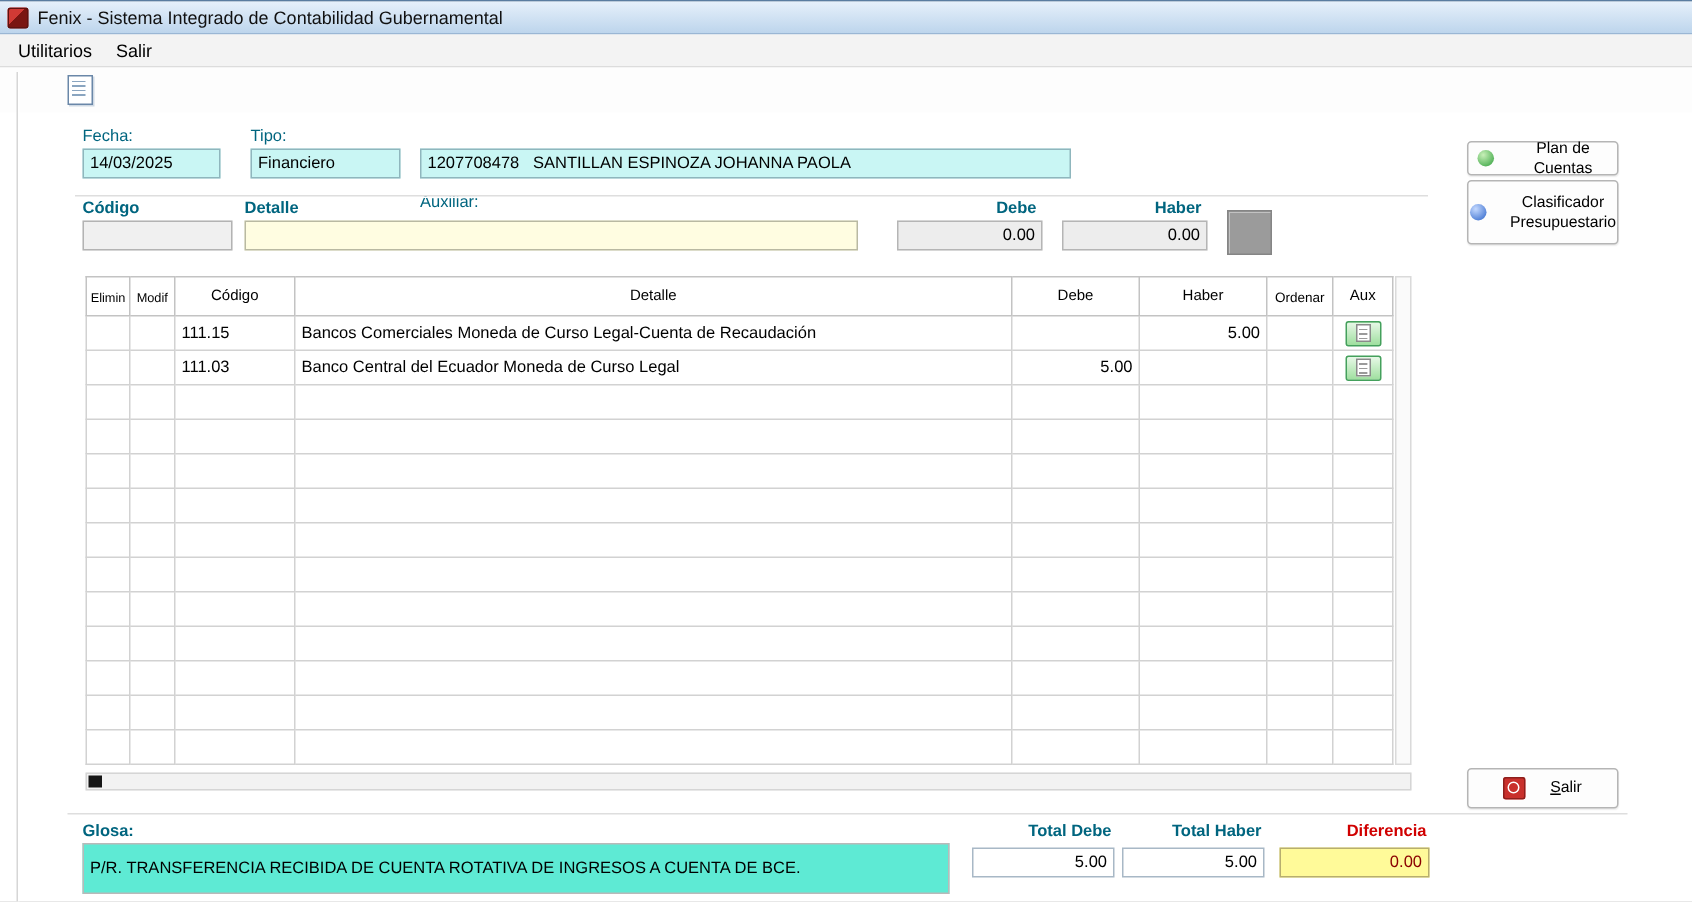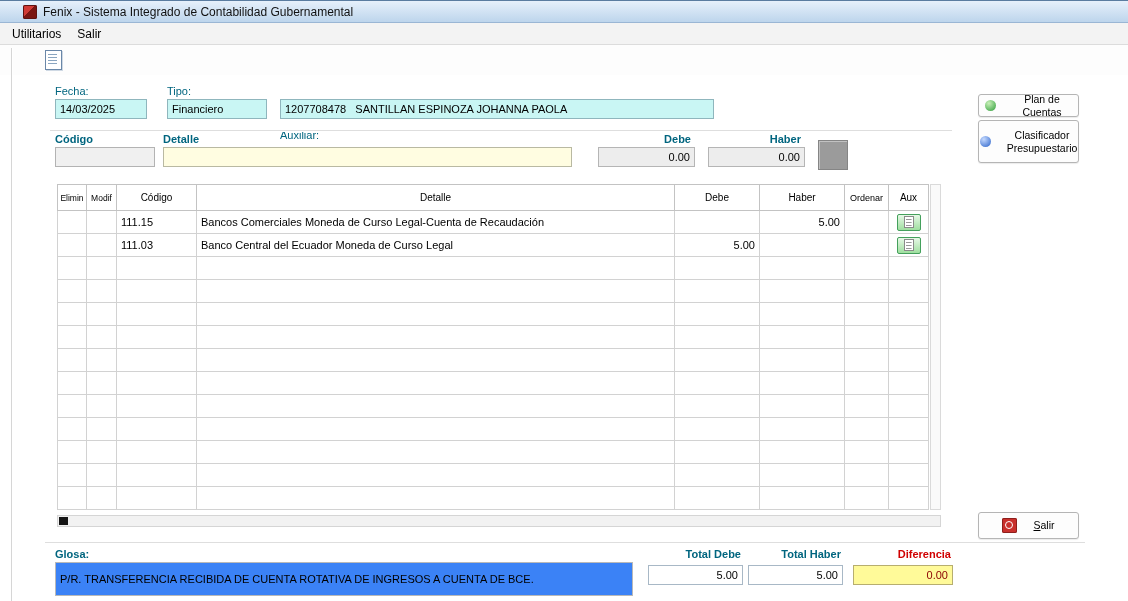--- a/index.html
+++ b/index.html
@@ -9,21 +9,21 @@
   }
   html,body{margin:0;padding:0;background:#d8d8d8;}
   .window{
     position:relative;width:1128px;height:601px;background:#fff;
     font-family:"Liberation Sans",sans-serif;overflow:hidden;
     border-top:1px solid #5a7ca0;box-sizing:border-box;
   }
   
   .titlebar{position:absolute;left:0;top:0;width:1128px;height:22px;
     background:linear-gradient(#e6f0fb,#bdd5ec);border-bottom:1px solid #9ab6d4;
-    display:flex;align-items:center;padding-left:23px;box-sizing:border-box;}
+    display:flex;align-items:center;padding-left:5px;box-sizing:border-box;}
   .app-icon{width:14px;height:14px;margin-right:6px;border-radius:2px;
     background:linear-gradient(135deg,#d13a35 0 45%,#7a1512 45% 100%);
     box-shadow:inset 0 0 0 1px #5e1210;}
   .title-text{font-size:12px;color:#111;}
   
   .menubar{position:absolute;left:0;top:22px;width:1128px;height:22px;background:#f3f3f3;
     border-bottom:1px solid #dcdcdc;display:flex;align-items:center;padding-left:4px;
     box-sizing:border-box;font-size:12px;color:#000;}
   .menu-item{padding:2px 8px;cursor:pointer;}
   
@@ -84,21 +84,21 @@
   .hscroll{position:absolute;left:57px;top:514px;width:884px;height:12px;background:#f2f2f2;
     border:1px solid #d5d5d5;box-sizing:border-box;}
   .hthumb{position:absolute;left:1px;top:1px;width:9px;height:8px;background:#161616;}
   
   .flabel{position:absolute;font-size:11px;font-weight:bold;color:var(--accent,#00657F);text-align:right;}
   .flabel-red{color:var(--red,#D00000);}
   .total-box{position:absolute;height:20px;box-sizing:border-box;border:1px solid #a8b8c6;
     background:#fff;text-align:right;font:11px "Liberation Sans",sans-serif;padding:0 4px;outline:none;}
   .diff-box{background:var(--yellow-diff,#FFFA99);color:#8b0000;border-color:#b7ae6f;}
   .glosa-box{position:absolute;left:55px;top:561px;width:578px;height:27px;box-sizing:border-box;
-    border:1px solid #b9b9b9;background:#3b82f6;font:11px "Liberation Sans",sans-serif;
+    border:1px solid #b9b9b9;background:#5eead4;font:11px "Liberation Sans",sans-serif;
     padding:16px 4px;color:#000;outline:none;}
 </style>
 </head>
 <body>
 
 <div class="window">
 
   <div class="titlebar">
     <span class="app-icon"></span>
     <span class="title-text">Fenix - Sistema Integrado de Contabilidad Gubernamental</span>

